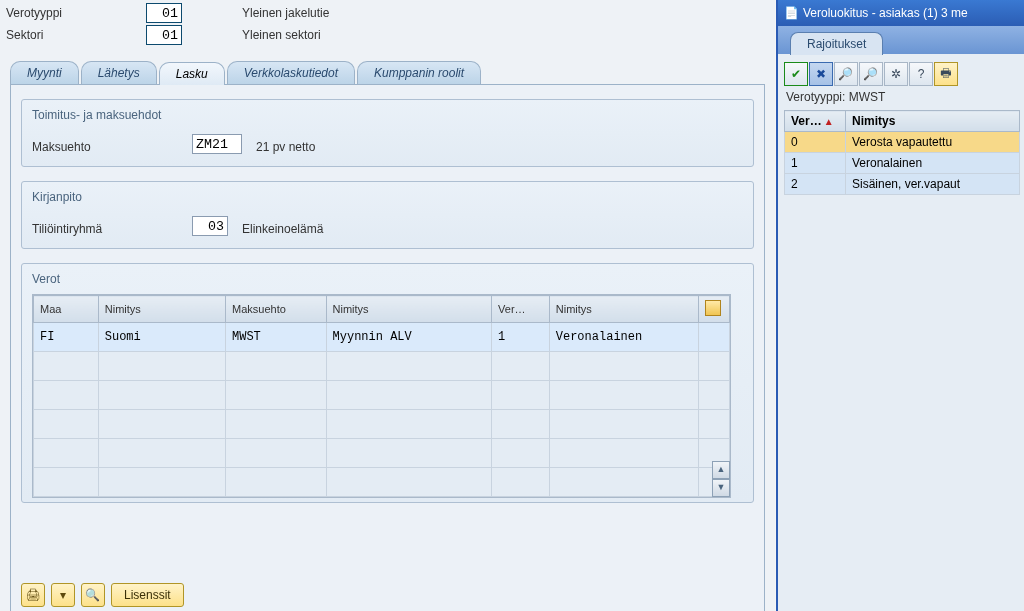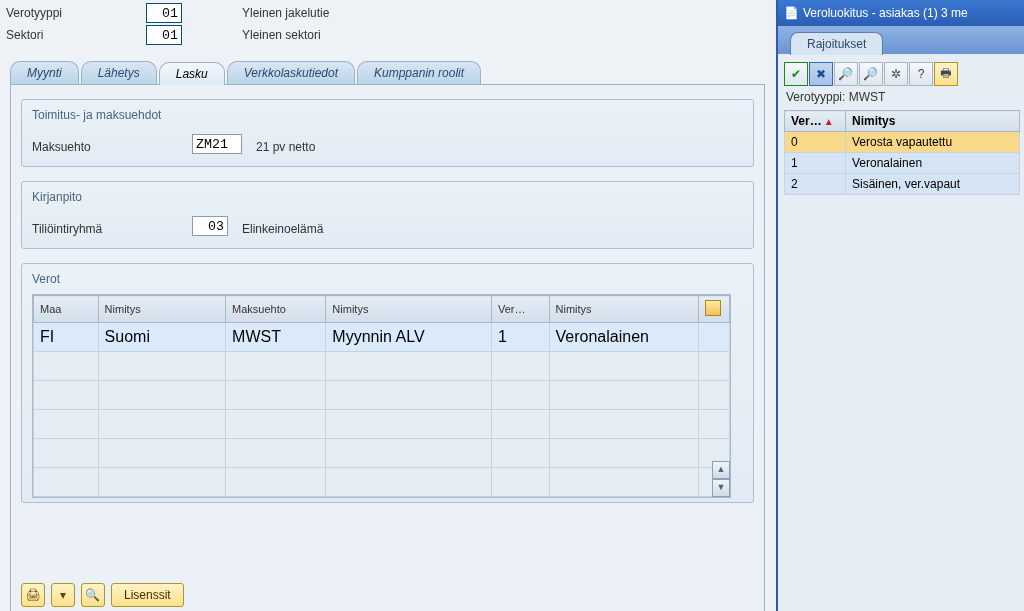--- a/index.html
+++ b/index.html
@@ -131,22 +131,22 @@
   text-align: left;
   font-weight: normal;
   color: #333;
   padding: 4px 6px;
   font-size: 11px;
 }
 .verot-table td {
   border: 1px solid #c8d3df;
   padding: 4px 6px;
   height: 20px;
-  font-family: Liberation Sans, sans-serif;
-  font-size: 16px;
+  font-family: Liberation Mono, monospace;
+  font-size: 12px;
 }
 .verot-table tr.data-row td {
   background: #daeafb;
 }
 .verot-table tr.empty-row td {
   background: #e4ecf4;
 }
 .config-icon {
   width: 18px;
   text-align: center;

